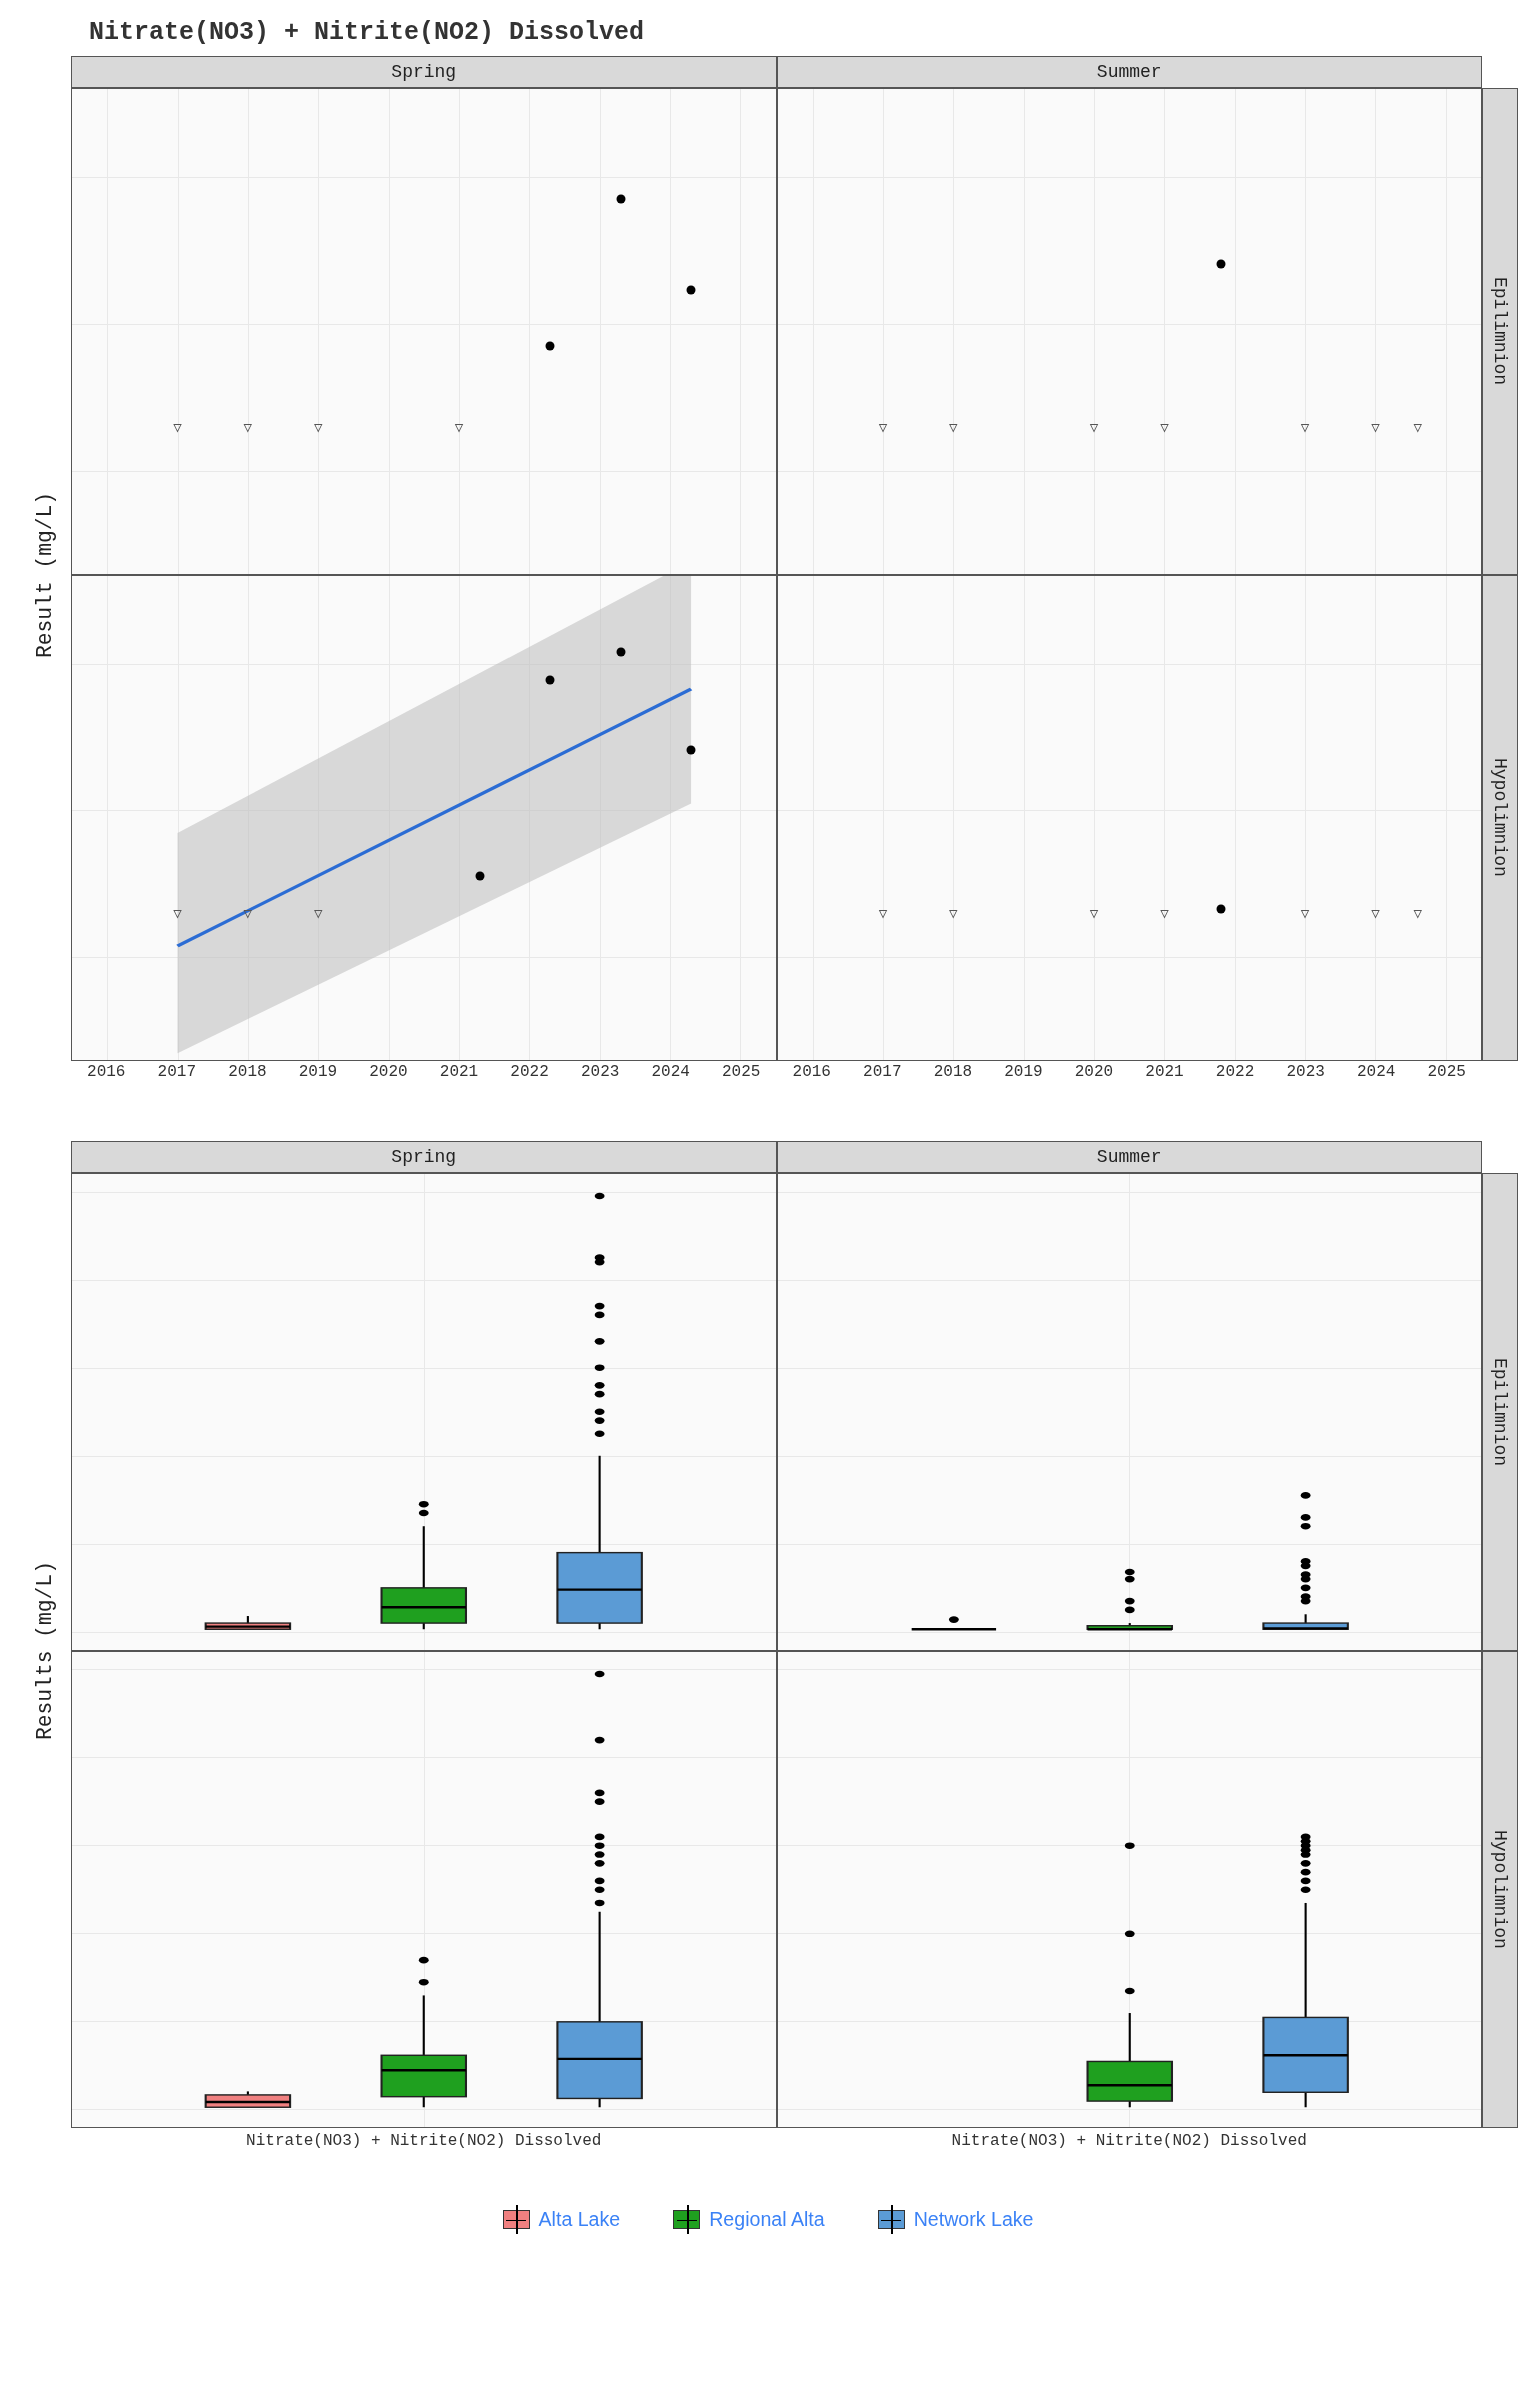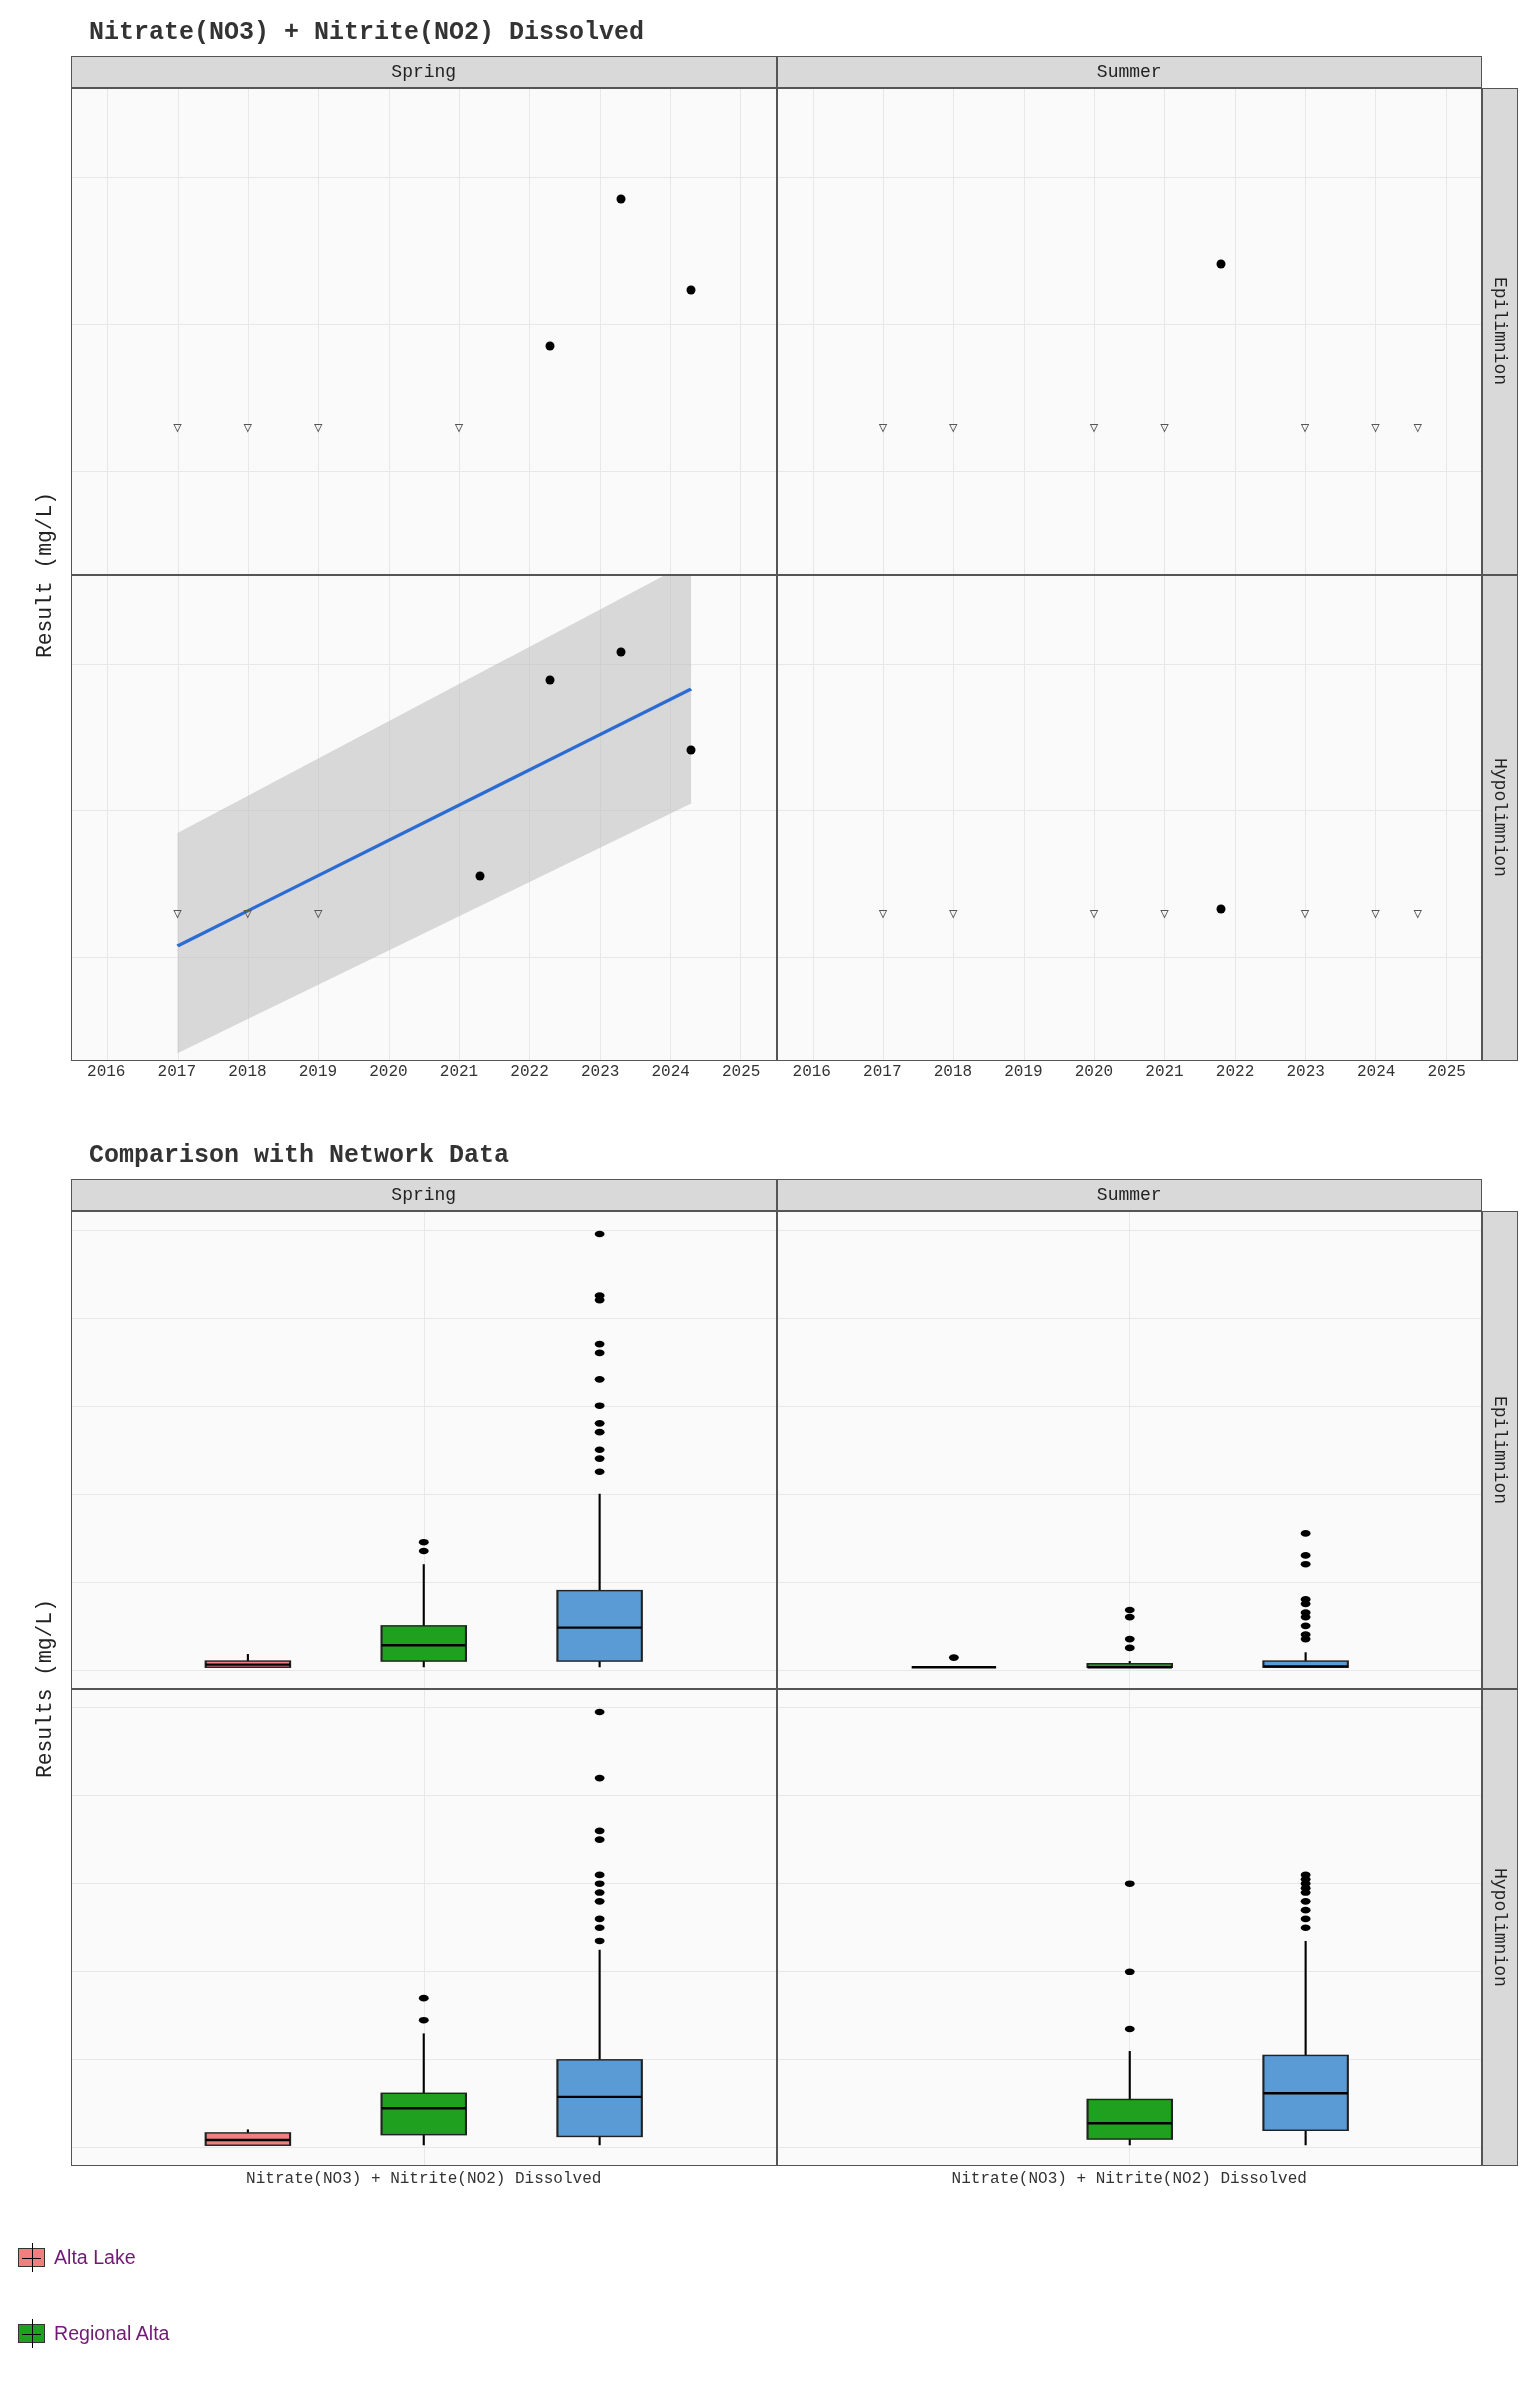--- a/index.html
+++ b/index.html
@@ -71,22 +71,21 @@
   .gridline-h { position: absolute; left:0; right:0; height:0.9px; background:#e8e8e8; }
   .pt { position:absolute; width:9px; height:9px; background:#000; border-radius:50%; transform:translate(-50%,-50%); }
   .tri { position:absolute; transform:translate(-50%,-50%); font-size:14.2px; color:#555; }
   .trend-svg { position:absolute; top:0; left:0; width:100%; height:100%; }
   .legend {
     display:flex;
     justify-content:center;
     gap:53px;
     margin-top:27px;
     font-size:19.6px;
-    color:#701a75;
-    flex-direction:column;
+    color:#3b82f6;
   }
   .legend-item { display:flex; align-items:center; gap:9px; }
   .legend-box {
     width:27px; height:19.6px;
     border:0.9px solid #333;
     position:relative;
   }
   .legend-box::after {
     content:""; position:absolute; left:2.7px; right:2.7px; top:50%; height:1.8px; background:#000;
   }
@@ -230,21 +229,20 @@
         <div class="tick" style="left: 65%;">2022</div>
         <div class="tick" style="left: 75%;">2023</div>
         <div class="tick" style="left: 85%;">2024</div>
         <div class="tick" style="left: 95%;">2025</div>
       </div>
     <div style="grid-column:4;grid-row:4"></div>
   </div>
 </div>
 
 <div class="chart-section">
-  <h2 class="chart-title">Comparison with Network Data</h2>
   <div class="facet-grid boxgrid">
     <div style="grid-column:1;grid-row:1"></div>
     <div class="col-strip" style="grid-column:2;grid-row:1">Spring</div>
     <div class="col-strip" style="grid-column:3;grid-row:1">Summer</div>
     <div style="grid-column:4;grid-row:1"></div>
 
     <div class="ylab-wrap">Results (mg/L)</div>
 
     <div class="panel" id="b-se" style="grid-column:2;grid-row:2">
         <div class="gridline-h" style="top: 96.2963%;"></div>

